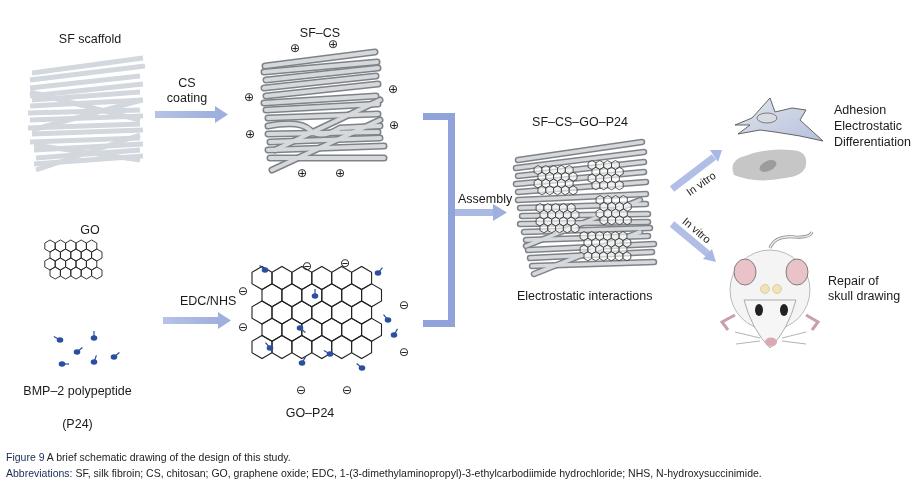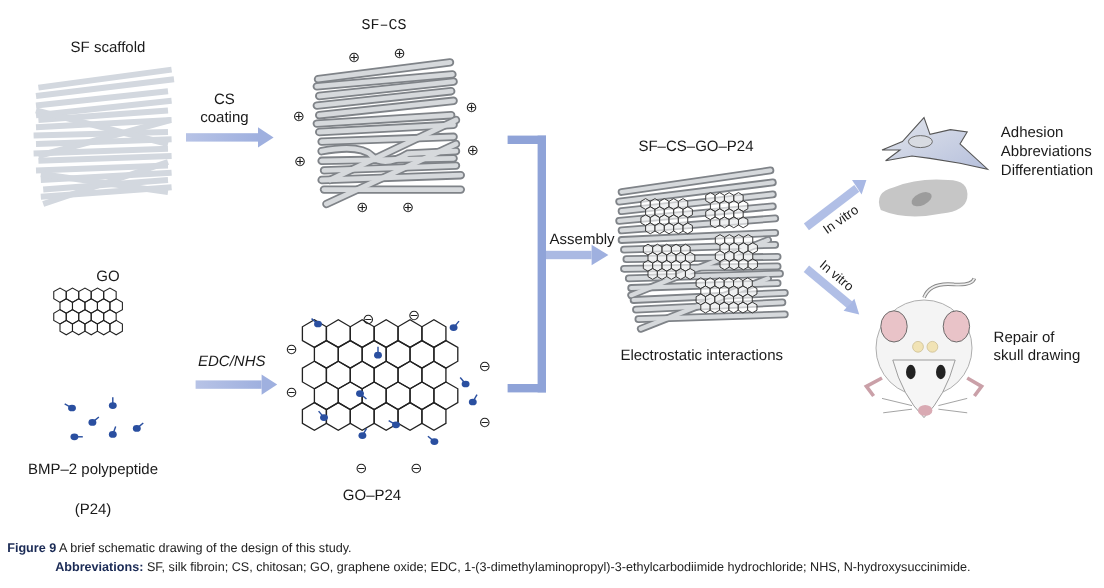--- a/index.html
+++ b/index.html
@@ -1,21 +1,21 @@
 <!DOCTYPE html>
 <html><head>
 <meta charset="utf-8">
 <style>
   html,body{margin:0;padding:0;background:#fff;}
   body{width:920px;height:490px;position:relative;overflow:hidden;font-family:"Liberation Sans",sans-serif;color:#111;}
   .lbl{position:absolute;font-size:12.5px;color:#1a1a1a;line-height:15px;white-space:nowrap;}
   .ctr{text-align:center;}
   svg.fig{position:absolute;left:0;top:0;}
   .caption{position:absolute;left:6px;font-size:10.5px;color:#222;white-space:nowrap;}
-  .caption b{font-weight:bold;color:#1a2a55;}
+  .caption b{font-weight:normal;color:#1a2a55;}
   .rot{position:absolute;font-size:11px;color:#1a1a1a;transform-origin:left top;white-space:nowrap;}
 </style>
 </head>
 <body>
 
 <svg class="fig" width="920" height="440" viewBox="0 0 920 440">
   <defs>
     <linearGradient id="arrG" x1="0" x2="1" y1="0" y2="0">
       <stop offset="0" stop-color="#b7c3e6"></stop>
       <stop offset="1" stop-color="#9fb0df"></stop>
@@ -424,31 +424,31 @@
       <text x="404" y="309" text-anchor="middle">⊖</text>
       <text x="404" y="356" text-anchor="middle">⊖</text>
       <text x="301" y="394" text-anchor="middle">⊖</text>
       <text x="347" y="394" text-anchor="middle">⊖</text>
     </g>
 </svg>
 
 <div class="lbl ctr" style="left:40px;top:32px;width:100px;">SF scaffold</div>
 <div class="lbl ctr" style="left:167px;top:76px;width:40px;">CS</div>
 <div class="lbl ctr" style="left:162px;top:91px;width:50px;">coating</div>
-<div class="lbl ctr" style="left:290px;top:14px;width:60px;font-family:Liberation Mono, monospace;">SF–CS</div>
+<div class="lbl ctr" style="left:290px;top:26px;width:60px;">SF–CS</div>
 <div class="lbl ctr" style="left:70px;top:223px;width:40px;">GO</div>
-<div class="lbl" style="left:165px;top:294px;font-style:italic;">EDC/NHS</div>
+<div class="lbl" style="left:180px;top:294px;">EDC/NHS</div>
 <div class="lbl ctr" style="left:280px;top:406px;width:60px;">GO–P24</div>
 <div class="lbl ctr" style="left:20px;top:384px;width:115px;">BMP–2 polypeptide</div>
 <div class="lbl ctr" style="left:50px;top:417px;width:55px;">(P24)</div>
 <div class="lbl" style="left:458px;top:192px;">Assembly</div>
 <div class="lbl ctr" style="left:525px;top:115px;width:110px;">SF–CS–GO–P24</div>
 <div class="lbl" style="left:517px;top:289px;">Electrostatic interactions</div>
 <div class="rot" style="left:684px;top:188px;transform:rotate(-35deg);">In vitro</div>
 <div class="rot" style="left:688px;top:215px;transform:rotate(40deg);">In vitro</div>
 <div class="lbl" style="left:834px;top:103px;">Adhesion</div>
-<div class="lbl" style="left:834px;top:119px;">Abbreviations</div>
+<div class="lbl" style="left:834px;top:119px;">Electrostatic</div>
 <div class="lbl" style="left:834px;top:135px;">Differentiation</div>
 <div class="lbl" style="left:828px;top:274px;text-align:right;">Repair of</div>
 <div class="lbl" style="left:828px;top:289px;">skull drawing</div>
 
 <div class="caption" style="top:451px;"><b>Figure 9</b><span> A brief schematic drawing of the design of this study.</span></div>
-<div class="caption" style="top:467px;margin-left:40px;"><b>Abbreviations:</b><span> SF, silk fibroin; CS, chitosan; GO, graphene oxide; EDC, 1-(3-dimethylaminopropyl)-3-ethylcarbodiimide hydrochloride; NHS, N-hydroxysuccinimide.</span></div>
+<div class="caption" style="top:467px;"><b>Abbreviations:</b><span> SF, silk fibroin; CS, chitosan; GO, graphene oxide; EDC, 1-(3-dimethylaminopropyl)-3-ethylcarbodiimide hydrochloride; NHS, N-hydroxysuccinimide.</span></div>
 
 </body></html>

